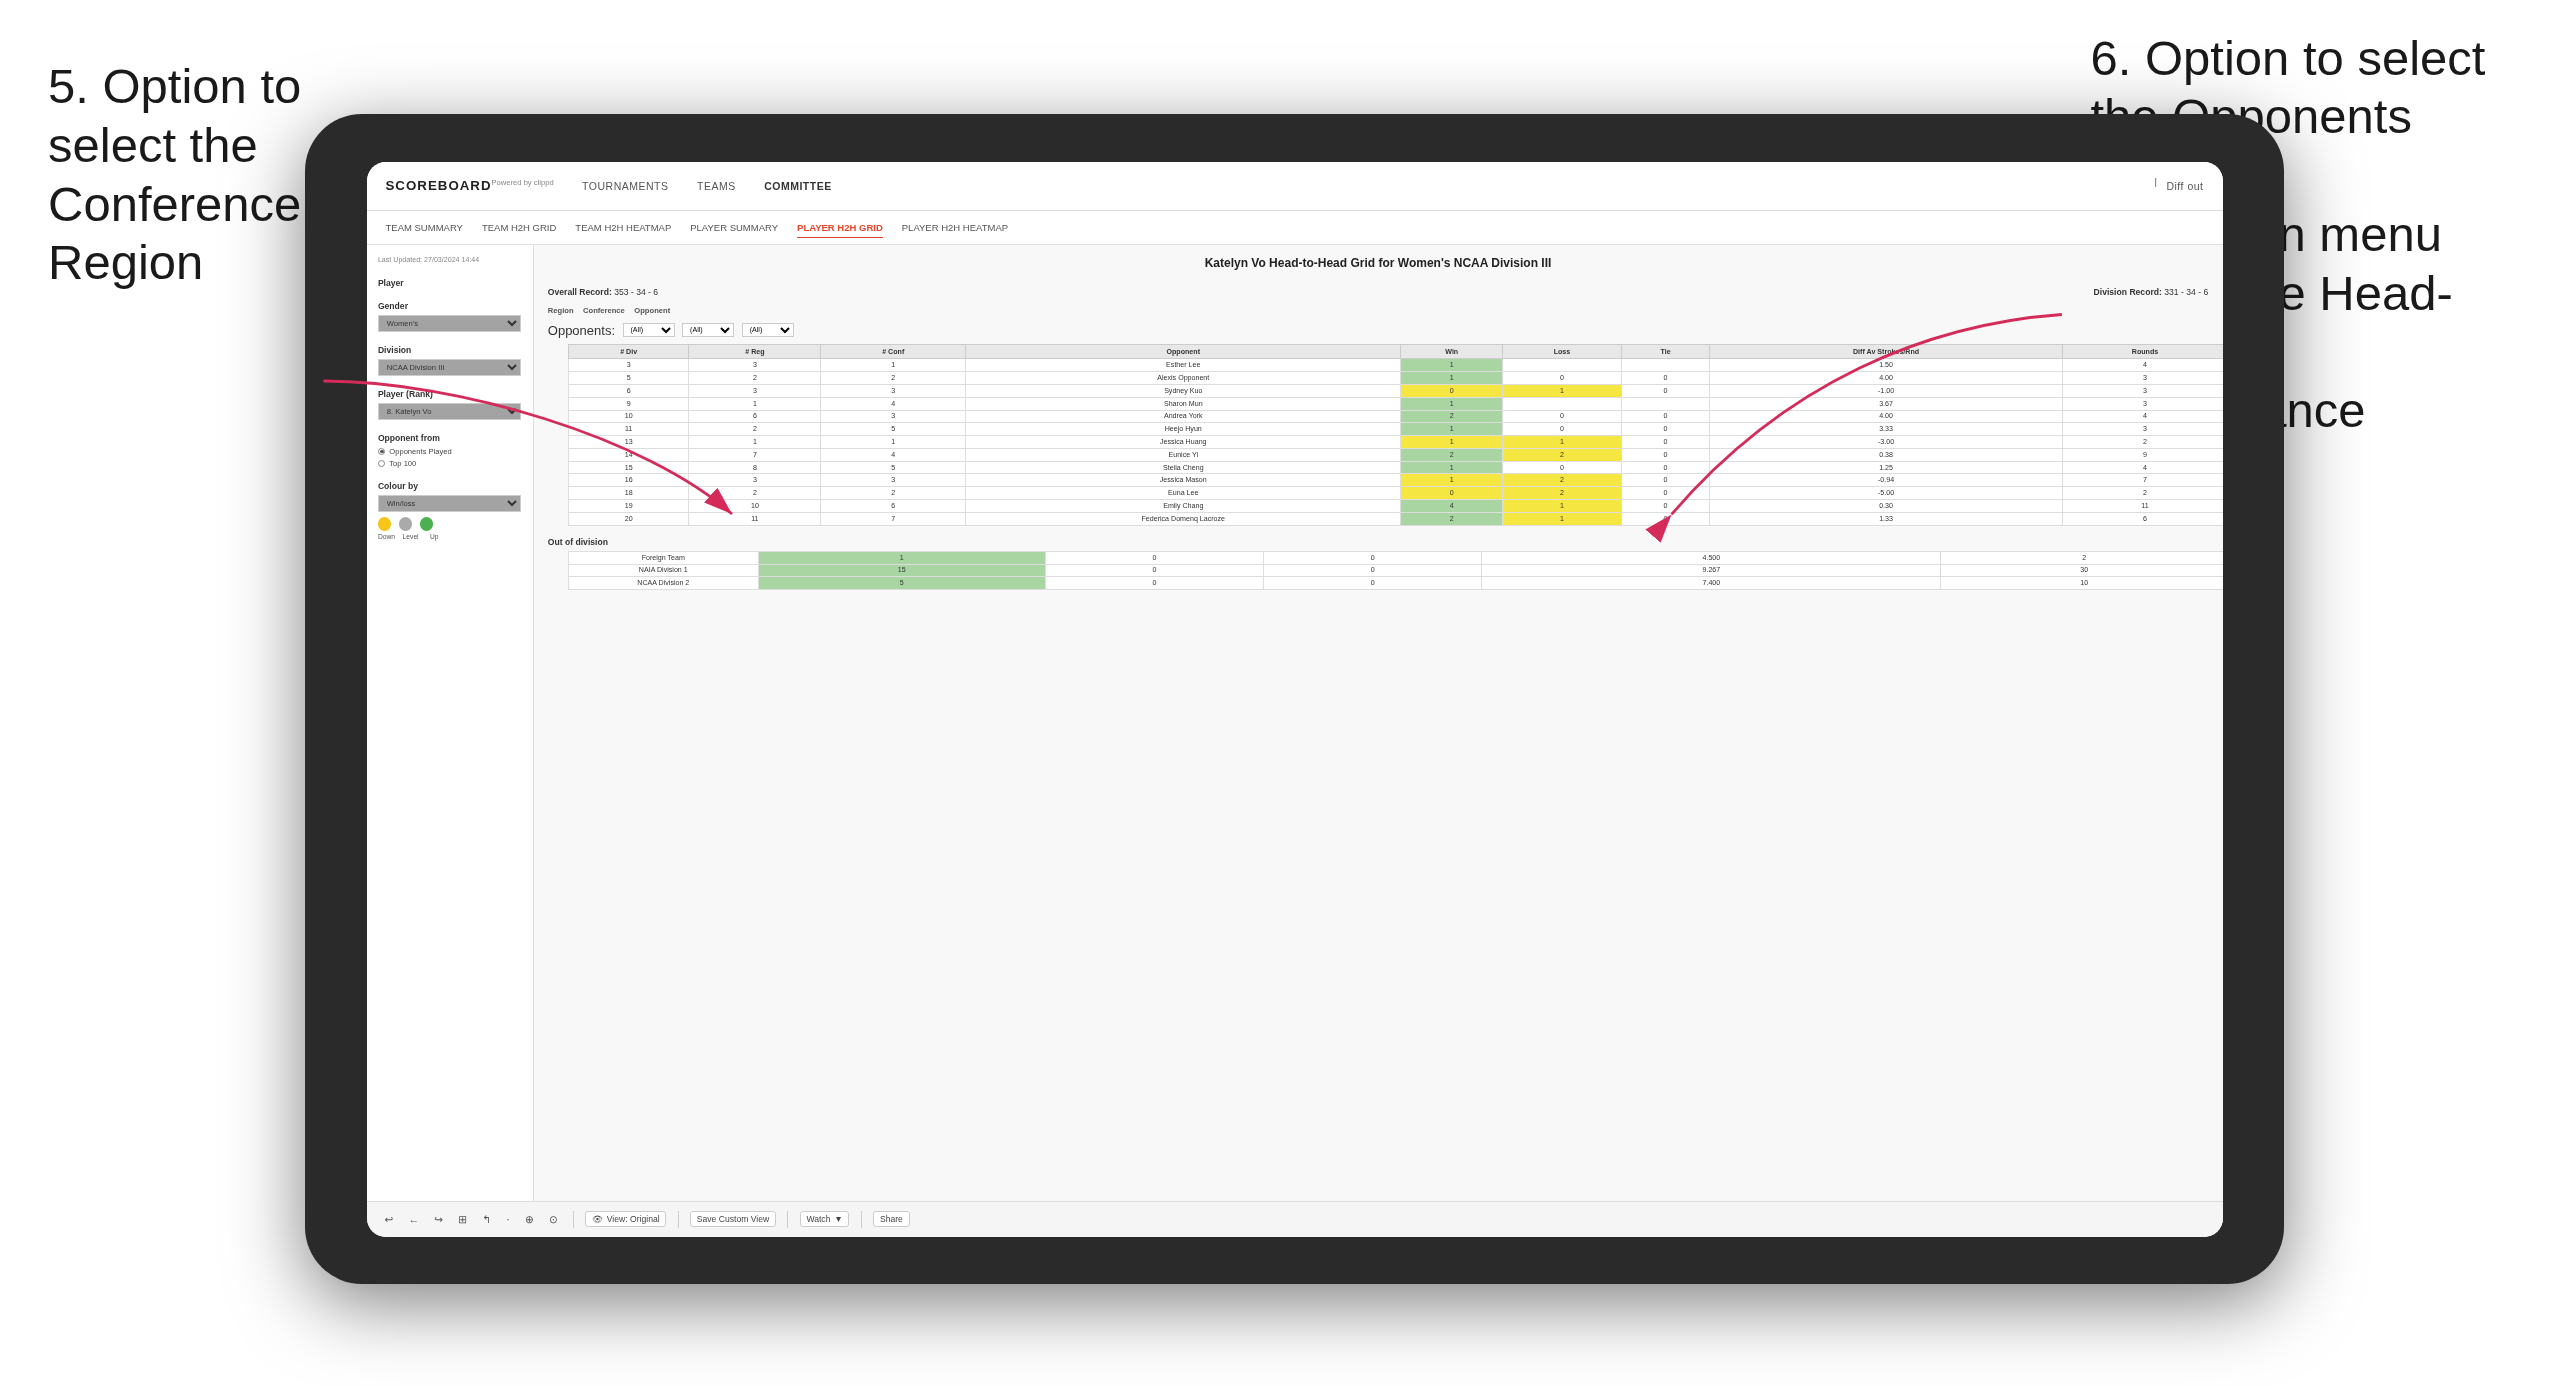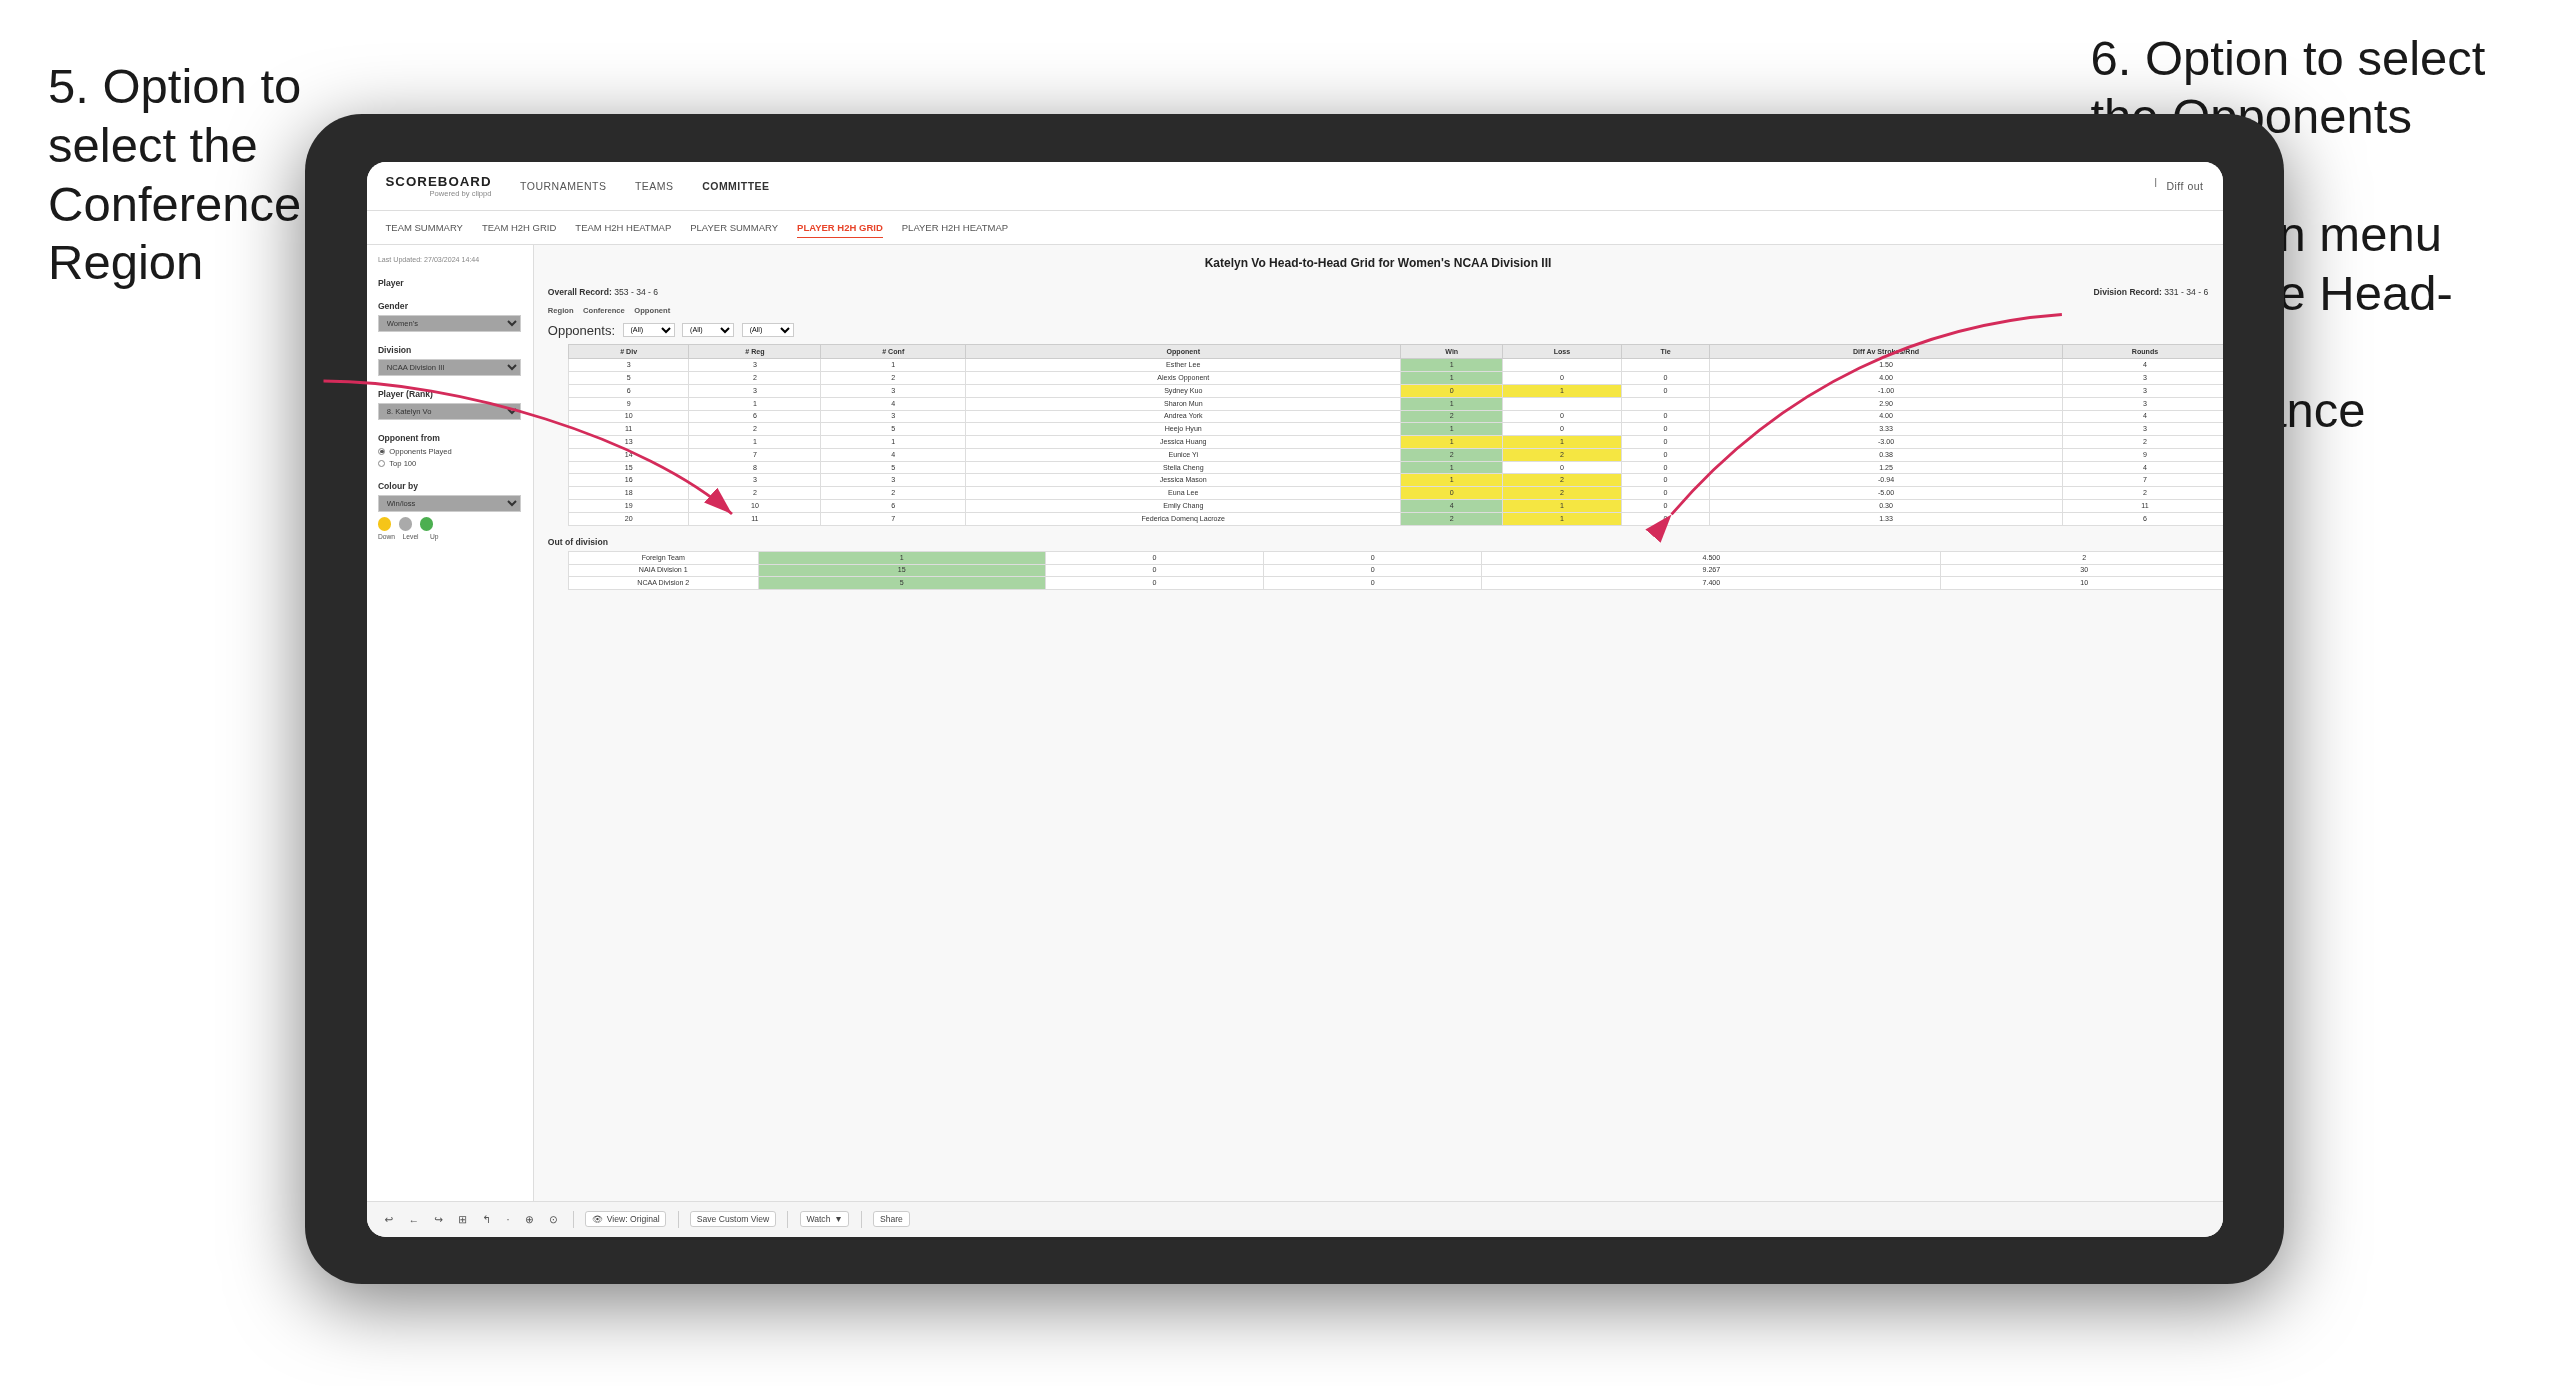--- a/index.html
+++ b/index.html
@@ -76,23 +76,22 @@
       border-bottom: 1px solid #ddd;
       padding: 0 19px;
       display: flex;
       align-items: center;
       height: 49px;
       flex-shrink: 0;
     }
 
     .logo-area {
       display: flex;
-      flex-direction: column;
+      flex-direction: row;
       margin-right: 28.5px;
-      text-align: right;
     }
 
     .logo-text {
       font-size: 13.3px;
       font-weight: 900;
       color: #222;
       letter-spacing: 1px;
     }
 
     .logo-sub {
@@ -608,21 +607,21 @@
       <td>3</td>
     </tr>
                 <tr>
       <td>9</td>
       <td>1</td>
       <td>4</td>
       <td class="td-name">Sharon Mun</td>
       <td style="background:#a8d5a2">1</td>
       <td style="background:white"></td>
       <td></td>
-      <td>2.90</td>
+      <td>3.67</td>
       <td>3</td>
     </tr>
                 <tr>
       <td>10</td>
       <td>6</td>
       <td>3</td>
       <td class="td-name">Andrea York</td>
       <td style="background:#a8d5a2">2</td>
       <td style="background:white">0</td>
       <td>0</td>

